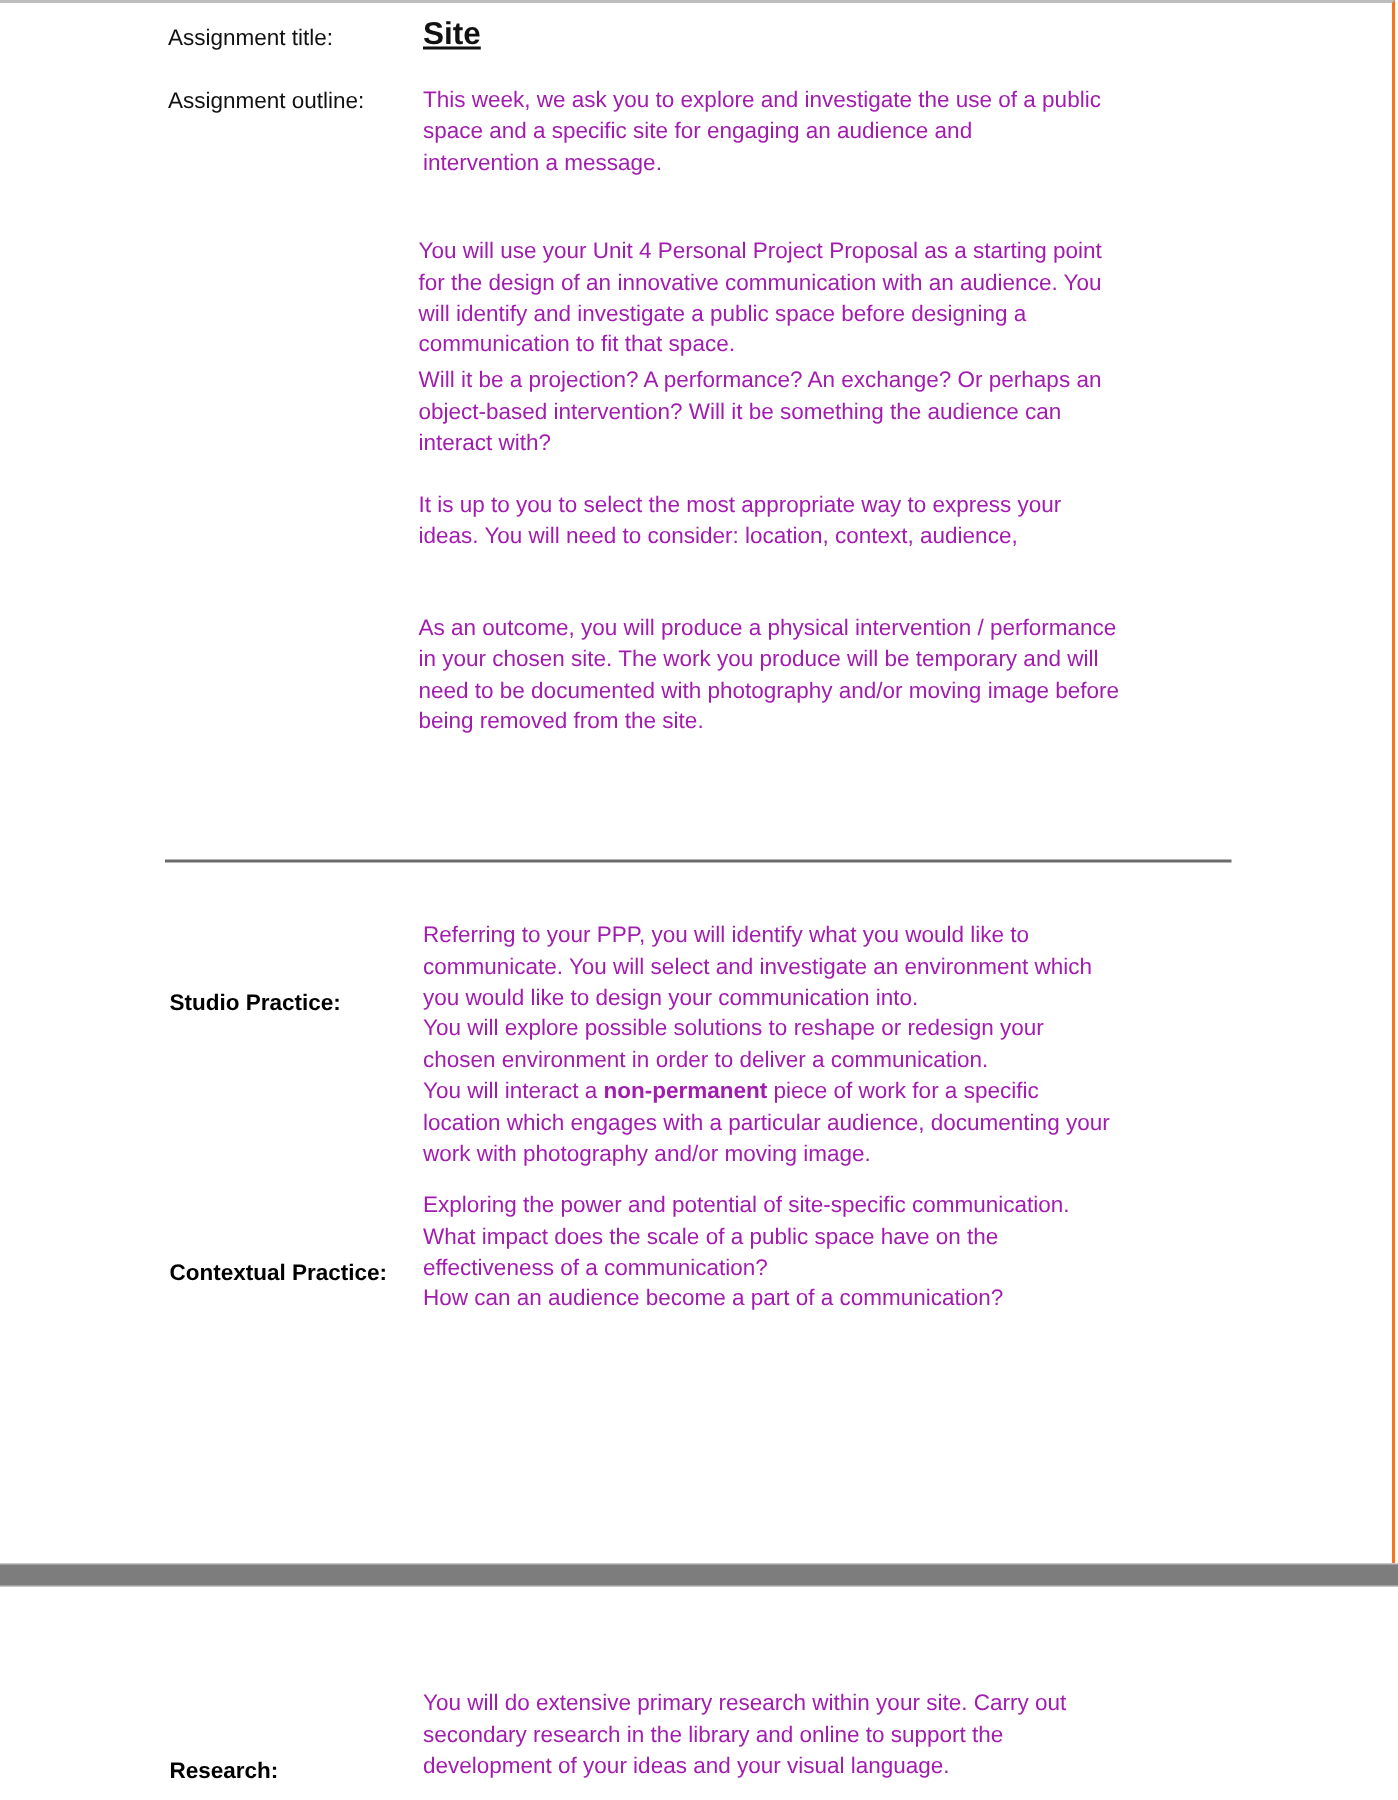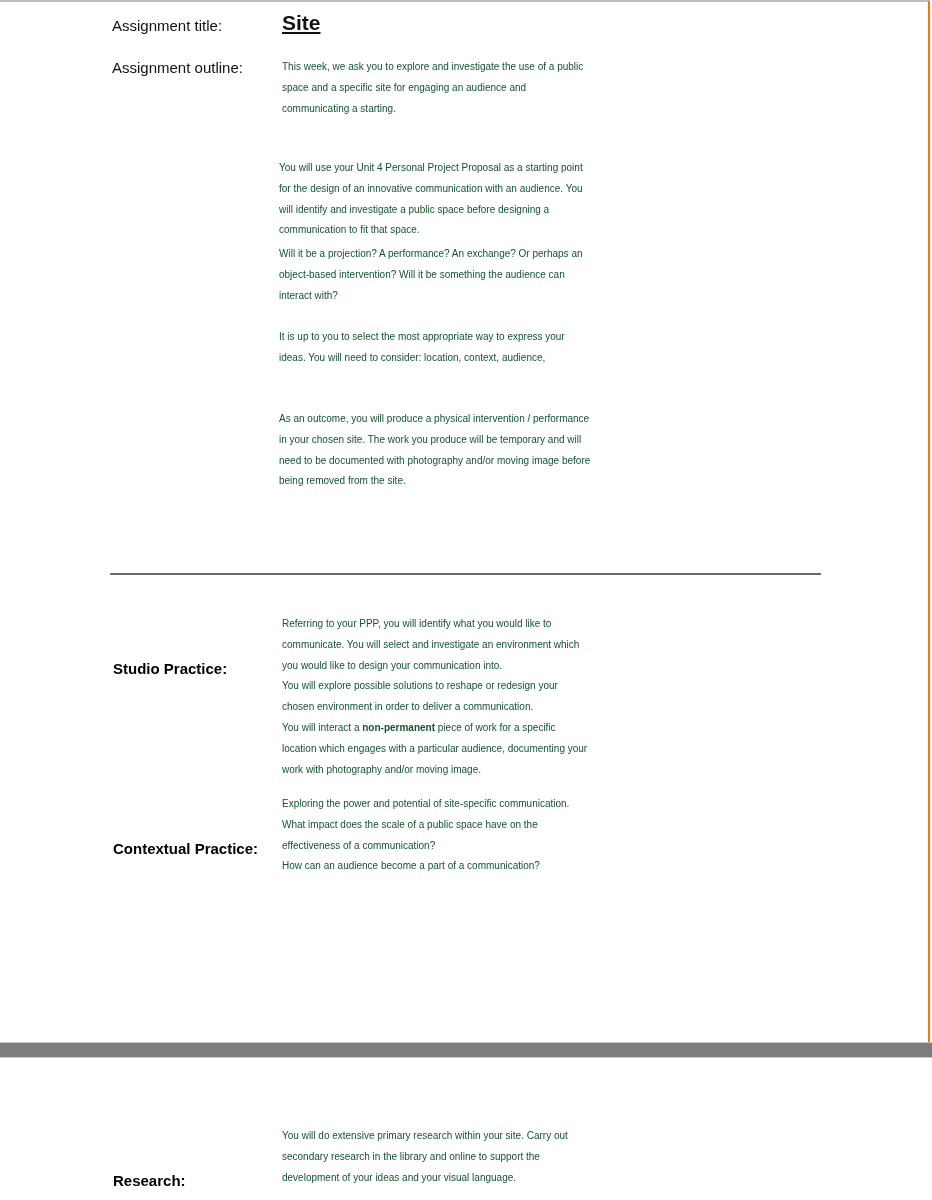--- a/index.html
+++ b/index.html
@@ -14,41 +14,41 @@
     .page1 { top: 0; height: 1042px; border-top: 2px solid #bdbdbd; box-sizing: border-box; }
     .page2 { top: 1058px; height: 142px; padding-left: 12px; }
     .page-gap {
       position: absolute; left: 0; top: 1042px; width: 932px; height: 16px;
       background: #7d7d7d; border-top: 1px solid #c8c8c8; border-bottom: 1px solid #c8c8c8; box-sizing: border-box;
     }
     .abs { position: absolute; }
     .label-reg { font-size: 15px; line-height: 20px; color: #111; }
     .label-bold { font-size: 15px; line-height: 20px; font-weight: bold; color: #000000; margin-top: 44px; }
     .title-val { font-size: 21px; font-weight: bold; line-height: 26px; text-decoration: underline; }
-    .para { font-size: 10px; line-height: 20.8px; color: #14532d; width: 545px; }
+    .para { font-size: 15px; line-height: 20.8px; color: #a21caf; width: 545px; }
     .divider {
       position: absolute; left: 110px; top: 571px; width: 711px; height: 2px;
       background: #6b6b6b;
     }
     .line { display: block; }
   </style>
 </head>
 <body>
 
 <div class="page page1">
 
   <div class="abs label-reg" style="left:112px; top:14px;">Assignment title:</div>
   <div class="abs title-val" style="left:282px; top:8px;">Site</div>
 
   <div class="abs label-reg" style="left:112px; top:56px;">Assignment outline:</div>
 
   <div class="abs para" style="left:282px; top:55px;">
     <span class="line">This week, we ask you to explore and investigate the use of a public</span>
     <span class="line">space and a specific site for engaging an audience and</span>
-    <span class="line">communicating a starting.</span>
+    <span class="line">intervention a message.</span>
   </div>
 
   <div class="abs para" style="left:279px; top:138px;margin-top:18px;">
     <span class="line">You will use your Unit 4 Personal Project Proposal as a starting point</span>
     <span class="line">for the design of an innovative communication with an audience. You</span>
     <span class="line">will identify and investigate a public space before designing a</span>
     <span class="line">communication to fit that space.</span>
   </div>
 
   <div class="abs para" style="left:279px; top:242px;">

